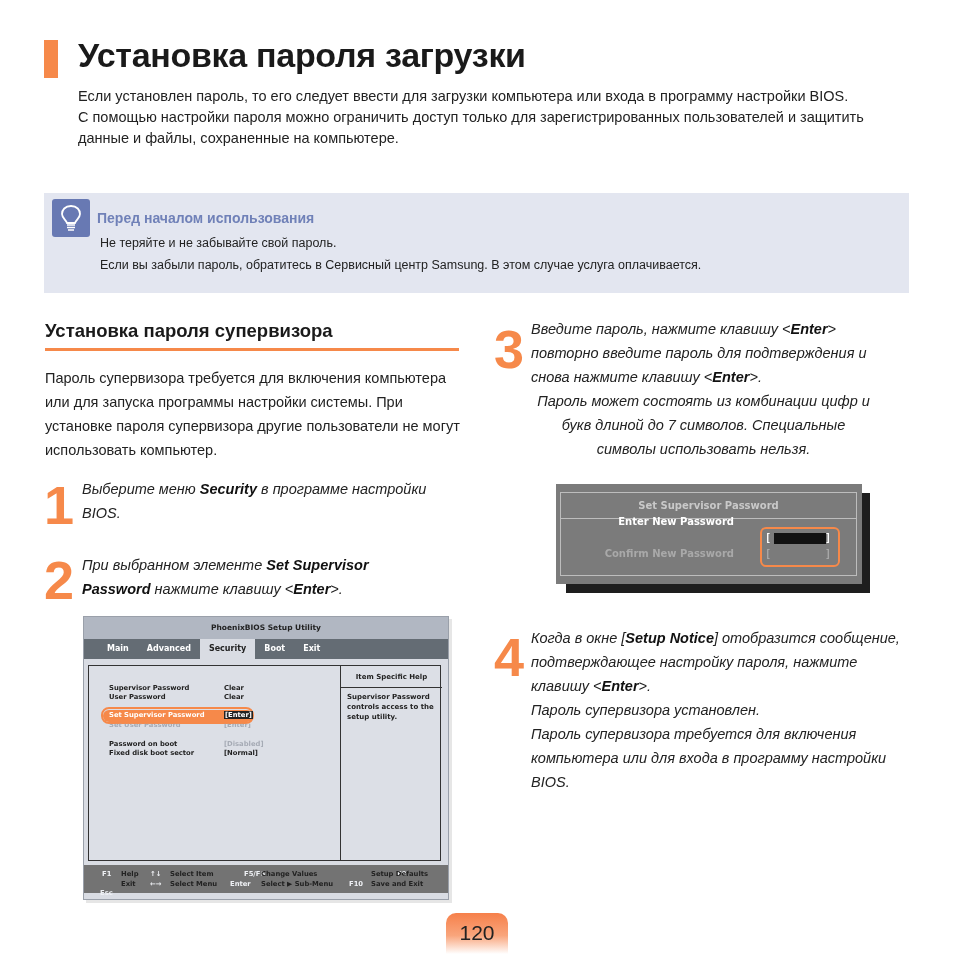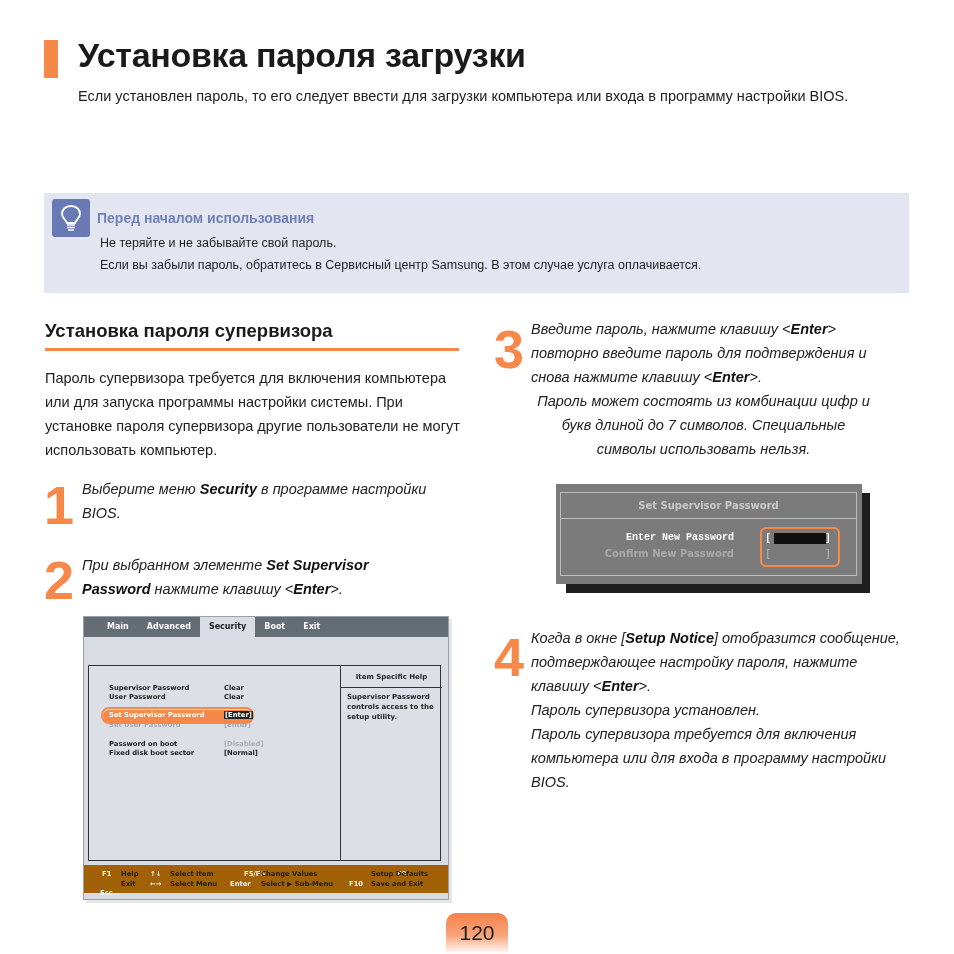--- a/index.html
+++ b/index.html
@@ -38,48 +38,49 @@
   .bios-help-col { position: absolute; left: 251px; top: 0; width: 1px; height: 100%; background: #333; }
   .bios-help-head { position: absolute; left: 252px; top: 0; width: 101px; height: 22px; border-bottom: 1px solid #333; font-size: 7px; font-weight: bold; text-align: center; line-height: 22px; color: #222; }
   .bios-help-text { position: absolute; left: 258px; top: 26px; width: 94px; font-size: 7px; font-weight: bold; line-height: 10px; color: #222; }
   .bios-row { position: absolute; left: 20px; font-size: 6.8px; font-weight: bold; color: #222; white-space: nowrap; }
   .bios-val { position: absolute; left: 135px; font-size: 6.8px; font-weight: bold; color: #222; white-space: nowrap; }
   .bios-row.sel { color: #fff; }
   .bios-row.dim, .bios-val.dim { color: #a6abb5; }
   .bios-val.sel { background: #222; color: #fff; padding: 0 1px; }
   .sel-bar { position: absolute; left: 14px; top: 44px; width: 150px; height: 12px; background: #f6894a; border-radius: 6px; }
   .sel-ring { position: absolute; left: 12px; top: 41px; width: 153px; height: 17px; border: 2px solid #f6894a; border-radius: 8px; }
-  .bios-foot { position: absolute; left: 0; bottom: 6px; width: 100%; height: 28px; background: #a16207; font-size: 6.8px; font-weight: bold; color: #222; }
+  .bios-foot { position: absolute; left: 0; bottom: 6px; width: 100%; height: 28px; background: #737373; font-size: 6.8px; font-weight: bold; color: #222; }
   .bios-foot .fk { position: absolute; white-space: nowrap; }
   .bios-foot .key { color: #eef0f4; }
 
   
   .pw-shadow { position: absolute; left: 566px; top: 493px; width: 304px; height: 100px; background: #1e1e1e; }
   .pw-dlg { position: absolute; left: 556px; top: 484px; width: 306px; height: 100px; background: #7b7b7b; }
   .pw-inner { position: absolute; left: 4px; top: 8px; width: 297px; height: 84px; border: 1px solid #bdbdbd; }
   .pw-title { height: 26px; border-bottom: 1px solid #bdbdbd; text-align: center; line-height: 26px; font-family: "DejaVu Sans", sans-serif; font-size: 10px; font-weight: bold; color: #c9c9c9; }
   .pw-lbl { position: absolute; right: 122px; font-family: "DejaVu Sans", sans-serif; font-size: 10px; font-weight: bold; white-space: nowrap; }
-  .pw-lbl.l1 { top: 39px; color: #ffffff; font-family: Liberation Mono, monospace; }
+  .pw-lbl.l1 { top: 23px; color: #ffffff; }
   .pw-lbl.l2 { top: 55px; color: #a9a9a9; }
   .pw-field { position: absolute; left: 204px; font-family: "DejaVu Sans Mono", monospace; font-size: 10px; font-weight: bold; width: 66px; }
   .pw-field.f1 { top: 39px; color: #fff; }
   .pw-field.f2 { top: 55px; color: #a9a9a9; }
   .pw-fill { position: absolute; left: 9px; top: 1px; width: 52px; height: 11px; background: #111; }
   .pw-ring { position: absolute; left: 199px; top: 34px; width: 80px; height: 40px; border: 2px solid #f6894a; border-radius: 6px; }
 
   .page-num { position: absolute; left: 446px; top: 913px; width: 62px; height: 41px; border-radius: 10px 10px 0 0; background: linear-gradient(to bottom, #f6804a 0%, #f9a57c 55%, #ffffff 100%); text-align: center; font-size: 21px; line-height: 40px; color: #222; }
 </style>
 </head>
 <body>
 
 <div class="title-bar"></div>
 <h1 class="page-title">Установка пароля загрузки</h1>
 
 <div class="intro">
   <p>Если установлен пароль, то его следует ввести для загрузки компьютера или входа в программу настройки BIOS.</p>
+  <p>С помощью настройки пароля можно ограничить доступ только для зарегистрированных пользователей и защитить данные и файлы, сохраненные на компьютере.</p>
 </div>
 
 <div class="tip-box">
   <div class="tip-icon">
     <svg width="24" height="28" viewBox="0 0 24 28">
       <path d="M12 2 C6 2 3 6 3 10 C3 14 7 16 8 19 L16 19 C17 16 21 14 21 10 C21 6 18 2 12 2 Z" fill="none" stroke="#fff" stroke-width="1.8"></path>
       <line x1="8" y1="21" x2="16" y2="21" stroke="#fff" stroke-width="1.5"></line>
       <line x1="8" y1="23.5" x2="16" y2="23.5" stroke="#fff" stroke-width="1.5"></line>
       <line x1="9" y1="26" x2="15" y2="26" stroke="#fff" stroke-width="1.5"></line>
     </svg>
@@ -93,20 +94,21 @@
 <div class="sec-rule"></div>
 <p class="sec-body">Пароль супервизора требуется для включения компьютера или для запуска программы настройки системы. При установке пароля супервизора другие пользователи не могут использовать компьютер.</p>
 
 <div class="step-num" style="left:44px; top:478px;">1</div>
 <div class="step-text" style="left:82px; top:477px; width:380px;"><span>Выберите меню </span><b>Security</b><span> в программе настройки BIOS.</span></div>
 
 <div class="step-num" style="left:44px; top:553px;">2</div>
 <div class="step-text" style="left:82px; top:553px; width:330px;"><span>При выбранном элементе </span><b>Set Supervisor Password</b><span> нажмите клавишу &lt;</span><b>Enter</b><span>&gt;.</span></div>
 
 <div class="bios">
+  <div class="bios-title">PhoenixBIOS Setup Utility</div>
   <div class="bios-menu">
     <span class="mi">Main</span>
     <span class="mi">Advanced</span>
     <span class="mi active">Security</span>
     <span class="mi">Boot</span>
     <span class="mi">Exit</span>
   </div>
   <div class="bios-main">
     <div class="sel-bar"></div>
     <div class="sel-ring"></div>

